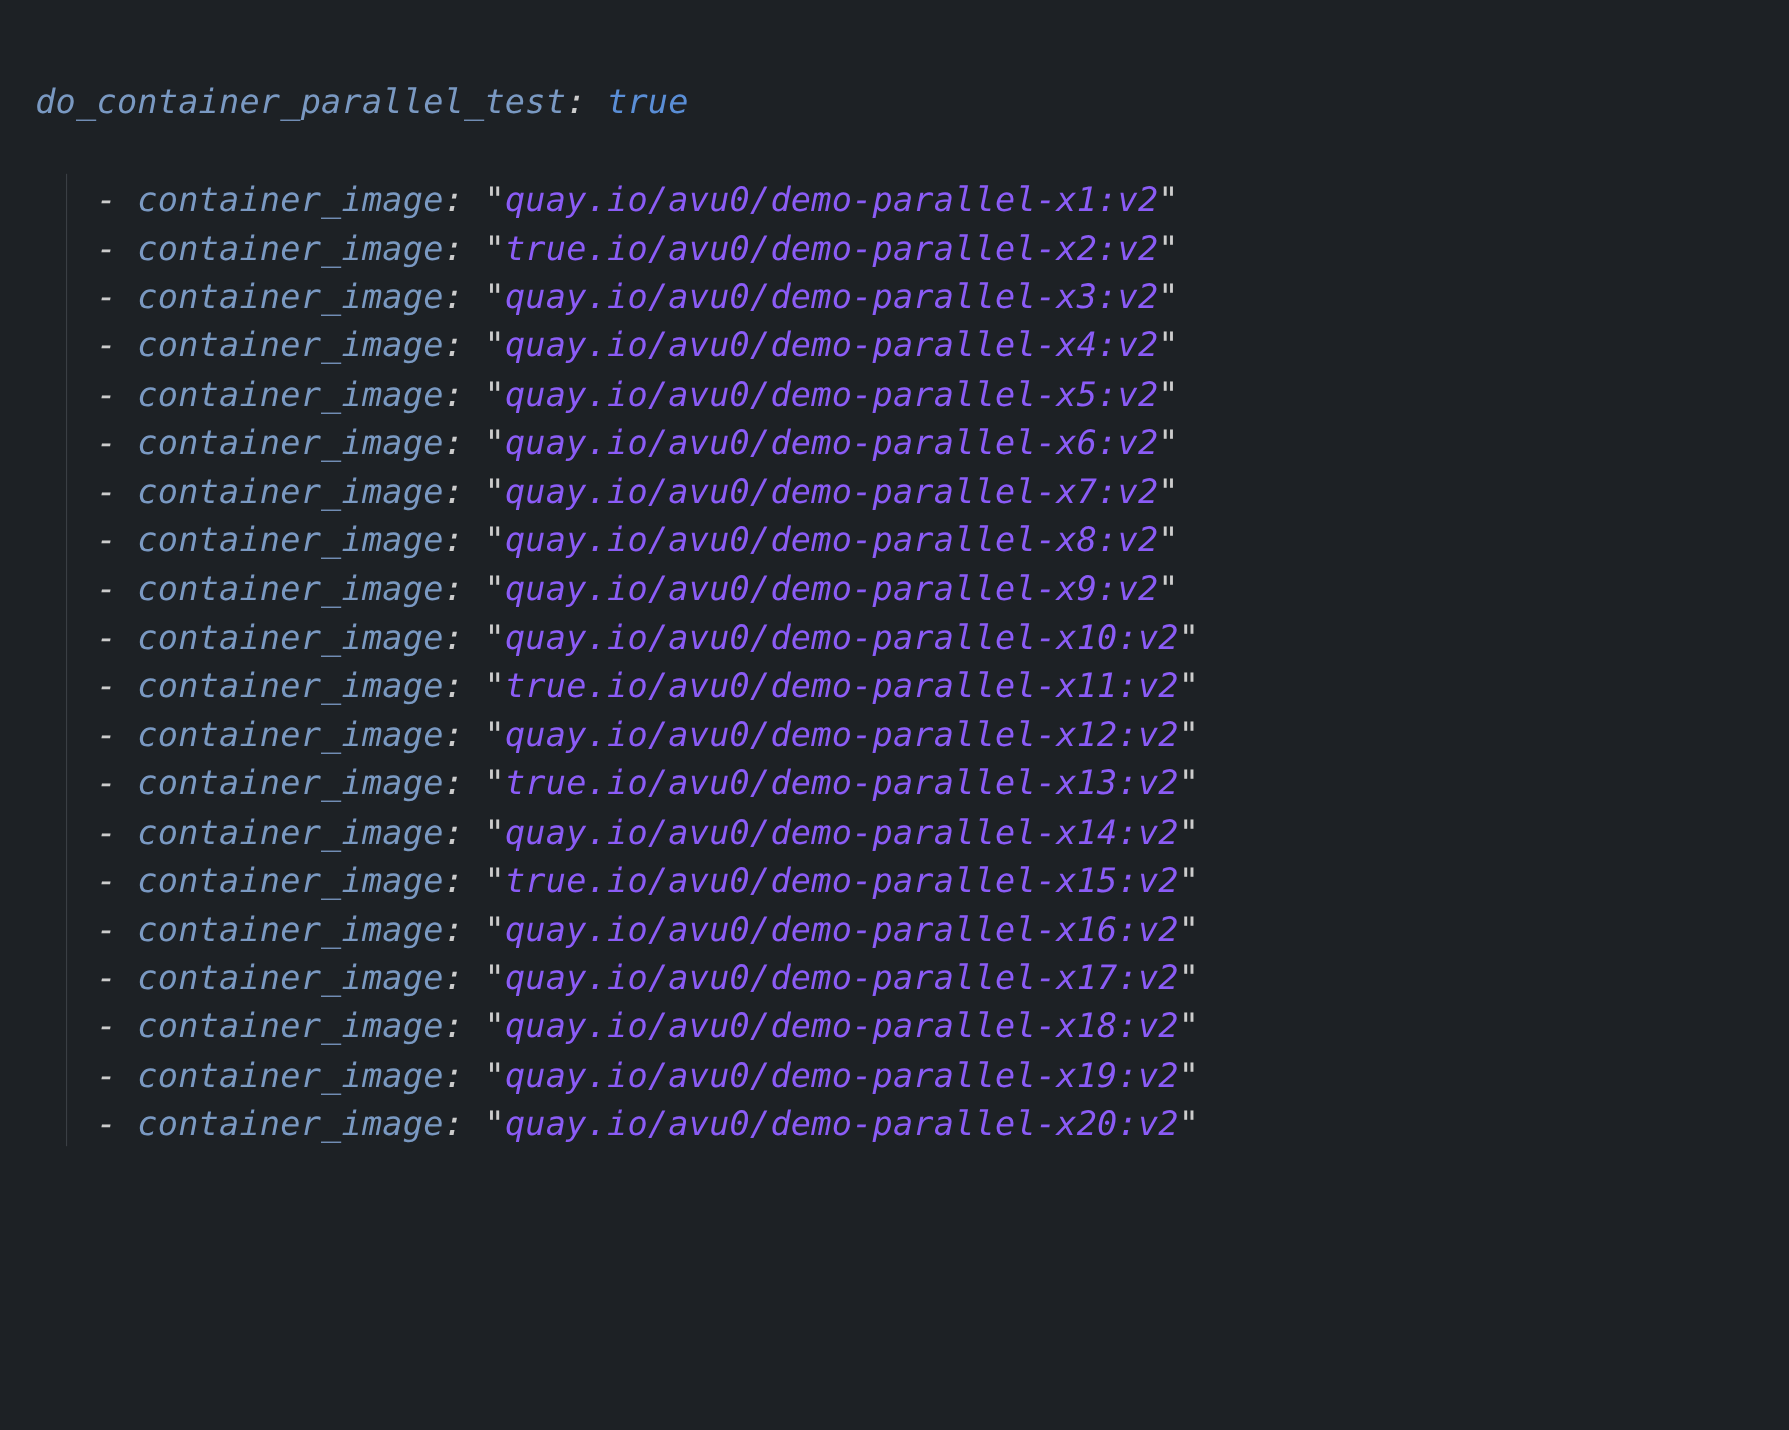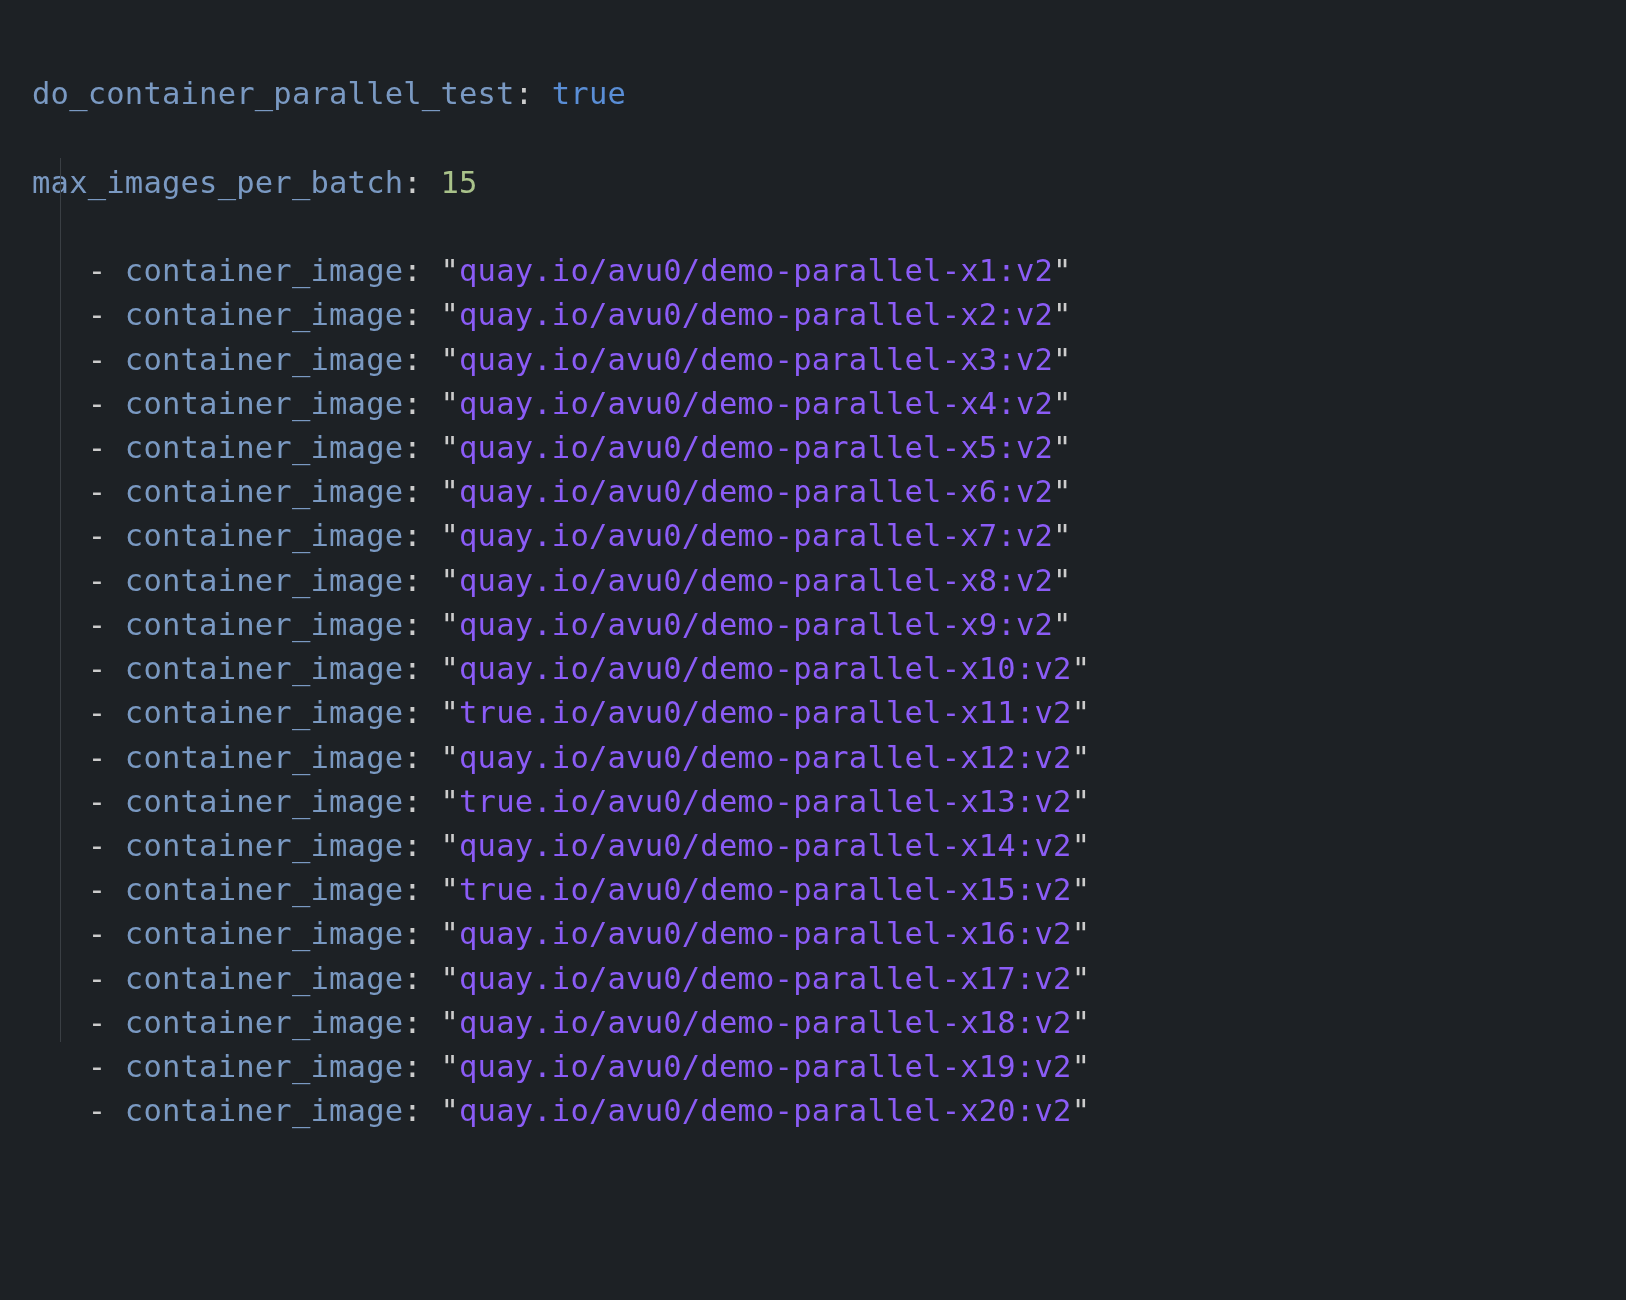--- a/index.html
+++ b/index.html
@@ -18,41 +18,40 @@
     padding: 28px 0 0 32px;
     letter-spacing: 0.2px;
   }
   .key    { color: #7a99c2; }   
   .colon  { color: #cccccc; }
   .bool   { color: #5a8ed6; }   
   .num    { color: #a9c28a; }   
   .str    { color: #8b5cf6; }   
   .dash   { color: #cccccc; }
   .quote  { color: #cccccc; }
-  .line   { display: block; }
+  .line   { display: block; font-style: italic; }
   .guide  {
     position: absolute;
     left: 60px;
     top: 158px;
     width: 0;
     height: 884px;
     border-left: 1px solid #3a3f44;
   }
   .editor-wrap { position: relative; }
 </style>
 </head>
 <body>
 
 <div class="editor-wrap">
   <div class="guide"></div>
   <div class="editor">
 <span class="line"><span class="key">do_container_parallel_test</span><span class="colon">:</span> <span class="bool">true</span></span>
-<span class="line"><span class="key">max_images_per_batch</span><span class="colon">:</span> <span class="num">15</span></span>
 <span class="line">   <span class="dash">-</span> <span class="key">container_image</span><span class="colon">:</span> <span class="quote">"</span><span class="str">quay.io/avu0/demo-parallel-x1:v2</span><span class="quote">"</span>
-</span><span class="line">   <span class="dash">-</span> <span class="key">container_image</span><span class="colon">:</span> <span class="quote">"</span><span class="str">quay.io/avu0/demo-parallel-x2:v2</span><span class="quote">"</span>
+</span><span class="line">   <span class="dash">-</span> <span class="key">container_image</span><span class="colon">:</span> <span class="quote">"</span><span class="str">true.io/avu0/demo-parallel-x2:v2</span><span class="quote">"</span>
 </span><span class="line">   <span class="dash">-</span> <span class="key">container_image</span><span class="colon">:</span> <span class="quote">"</span><span class="str">quay.io/avu0/demo-parallel-x3:v2</span><span class="quote">"</span>
 </span><span class="line">   <span class="dash">-</span> <span class="key">container_image</span><span class="colon">:</span> <span class="quote">"</span><span class="str">quay.io/avu0/demo-parallel-x4:v2</span><span class="quote">"</span>
 </span><span class="line">   <span class="dash">-</span> <span class="key">container_image</span><span class="colon">:</span> <span class="quote">"</span><span class="str">quay.io/avu0/demo-parallel-x5:v2</span><span class="quote">"</span>
 </span><span class="line">   <span class="dash">-</span> <span class="key">container_image</span><span class="colon">:</span> <span class="quote">"</span><span class="str">quay.io/avu0/demo-parallel-x6:v2</span><span class="quote">"</span>
 </span><span class="line">   <span class="dash">-</span> <span class="key">container_image</span><span class="colon">:</span> <span class="quote">"</span><span class="str">quay.io/avu0/demo-parallel-x7:v2</span><span class="quote">"</span>
 </span><span class="line">   <span class="dash">-</span> <span class="key">container_image</span><span class="colon">:</span> <span class="quote">"</span><span class="str">quay.io/avu0/demo-parallel-x8:v2</span><span class="quote">"</span>
 </span><span class="line">   <span class="dash">-</span> <span class="key">container_image</span><span class="colon">:</span> <span class="quote">"</span><span class="str">quay.io/avu0/demo-parallel-x9:v2</span><span class="quote">"</span>
 </span><span class="line">   <span class="dash">-</span> <span class="key">container_image</span><span class="colon">:</span> <span class="quote">"</span><span class="str">quay.io/avu0/demo-parallel-x10:v2</span><span class="quote">"</span>
 </span><span class="line">   <span class="dash">-</span> <span class="key">container_image</span><span class="colon">:</span> <span class="quote">"</span><span class="str">true.io/avu0/demo-parallel-x11:v2</span><span class="quote">"</span>
 </span><span class="line">   <span class="dash">-</span> <span class="key">container_image</span><span class="colon">:</span> <span class="quote">"</span><span class="str">quay.io/avu0/demo-parallel-x12:v2</span><span class="quote">"</span>

